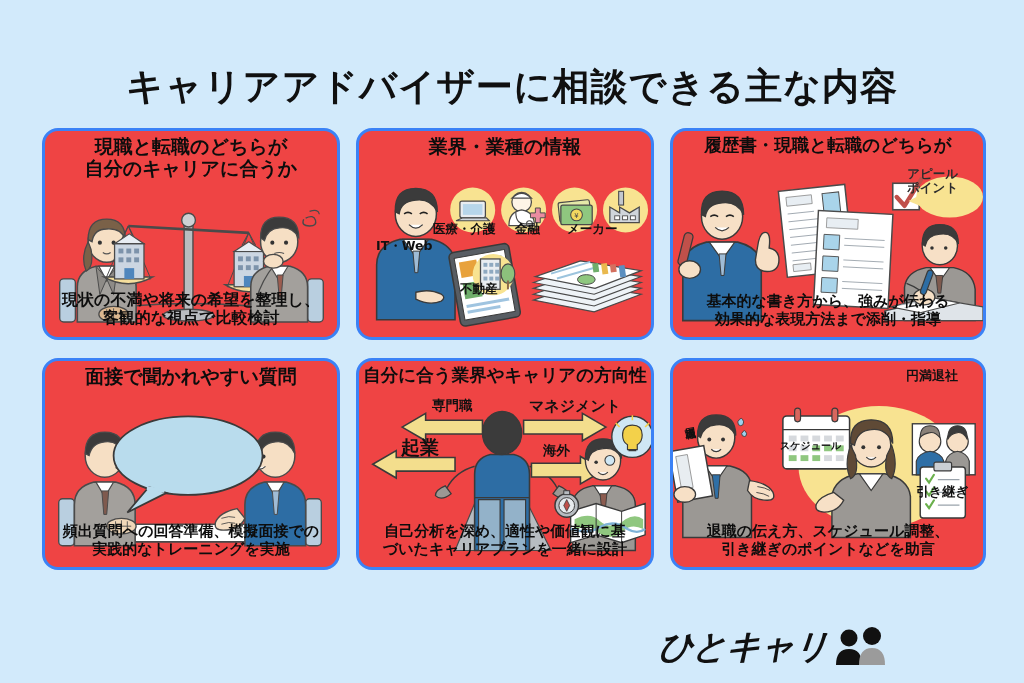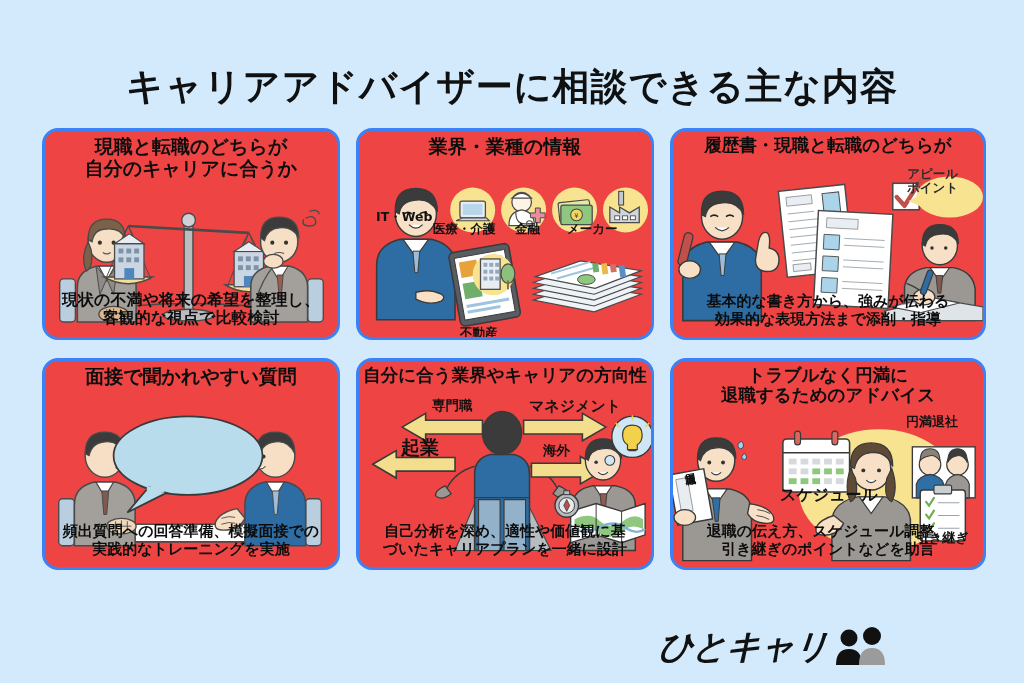--- a/index.html
+++ b/index.html
@@ -263,25 +263,25 @@
               <path d="M196 101 L236 89"></path>
                 <path d="M202 106 L244 94"></path>
             </g>
             <rect x="238" y="91" width="6" height="9" fill="#6fae6b" transform="rotate(-8 238 91)"></rect>
             <rect x="247" y="91" width="6" height="11" fill="#e9b94e" transform="rotate(-8 247 91)"></rect>
             <rect x="256" y="92" width="6" height="8" fill="#d4705f" transform="rotate(-8 256 92)"></rect>
             <rect x="265" y="93" width="6" height="12" fill="#5b8fc0" transform="rotate(-8 265 93)"></rect>
             <ellipse cx="232" cy="107" rx="9" ry="5" fill="#8fc77f" stroke="#4a4a4a" stroke-width="1"></ellipse>
           </g>
         </svg>
-        <span class="lbl" style="left:17px; top:52px; font-size:12.5px;">IT・Web</span>
+        <span class="lbl" style="left:17px; top:81px; font-size:12.5px;">IT・Web</span>
         <span class="lbl" style="left:74px; top:64px; font-size:12.5px;">医療・介護</span>
         <span class="lbl" style="left:156px; top:64px; font-size:12.5px;">金融</span>
         <span class="lbl" style="left:208px; top:64px; font-size:12.5px;">メーカー</span>
-        <span class="lbl" style="left:101px; top:124px; font-size:12.5px;margin-top:44px;">不動産</span>
+        <span class="lbl" style="left:101px; top:124px; font-size:12.5px;">不動産</span>
       </div>
     </div>
 
     <div class="card">
       <div class="card-title small">履歴書・現職と転職のどちらが</div>
       <div class="art">
         <svg viewBox="0 0 316 150" preserveAspectRatio="xMidYMid meet">
 
           <g>
             <path d="M10 150 L10 96 Q10 76 34 70 L66 70 Q90 76 90 96 L90 150 Z" fill="#2d6da4" stroke="#3a3a3a" stroke-width="1.6"></path>
@@ -482,22 +482,20 @@
         <span class="lbl" style="left:73px; top:12px; font-size:13.5px;">専門職</span>
         <span class="lbl" style="left:170px; top:12px; font-size:15px;">マネジメント</span>
         <span class="lbl" style="left:42px; top:51px; font-size:19px;">起業</span>
         <span class="lbl" style="left:184px; top:57px; font-size:13.5px;">海外</span>
       </div>
       <div class="card-caption small">自己分析を深め、適性や価値観に基
 づいたキャリアプランを一緒に設計</div>
     </div>
 
     <div class="card">
-      <div class="card-title small">トラブルなく円満に
-退職するためのアドバイス</div>
       <div class="art">
         <svg viewBox="0 0 316 150" preserveAspectRatio="xMidYMid meet">
 
           <ellipse cx="210" cy="78" rx="82" ry="62" fill="#f8e391"></ellipse>
 
           <g>
             <path d="M10 150 L10 100 Q10 82 32 77 L58 77 Q80 82 80 100 L80 150 Z" fill="#9b9894" stroke="#3a3a3a" stroke-width="1.5"></path>
             <path d="M33 77 L44 93 L55 77 Z" fill="#fff" stroke="#3a3a3a" stroke-width="1.2"></path>
             <path d="M40 86 L48 86 L46 110 L43 110 Z" fill="#2f6fa6" stroke="#3a3a3a" stroke-width="1"></path>
             <ellipse cx="44" cy="48" rx="19" ry="21" fill="#f7e0c6" stroke="#3a3a3a" stroke-width="1.5"></ellipse>
@@ -579,21 +577,21 @@
               <path d="M258 116 L261 120 L266 112"></path>
             </g>
             <g stroke="#9aa3ab" stroke-width="1.2" fill="none">
               <path d="M270 91 H292"></path>
                 <path d="M270 104 H292"></path>
                 <path d="M270 117 H292"></path>
             </g>
           </g>
         </svg>
         <span class="lbl" style="left:10px; top:58px; font-size:10.5px; writing-mode:vertical-rl; transform:rotate(-10deg);">退職届</span>
-        <span class="lbl" style="left:107px; top:80px; font-size:16px;">スケジュール</span>
+        <span class="lbl" style="left:107px; top:80px; font-size:10px;">スケジュール</span>
         <span class="lbl" style="left:233px; top:8px; font-size:13px;">円満退社</span>
         <span class="lbl" style="left:243px; top:124px; font-size:13px;">引き継ぎ</span>
       </div>
       <div class="card-caption small">退職の伝え方、スケジュール調整、
 引き継ぎのポイントなどを助言</div>
     </div>
 
   </div>
 
   <div class="logo">

